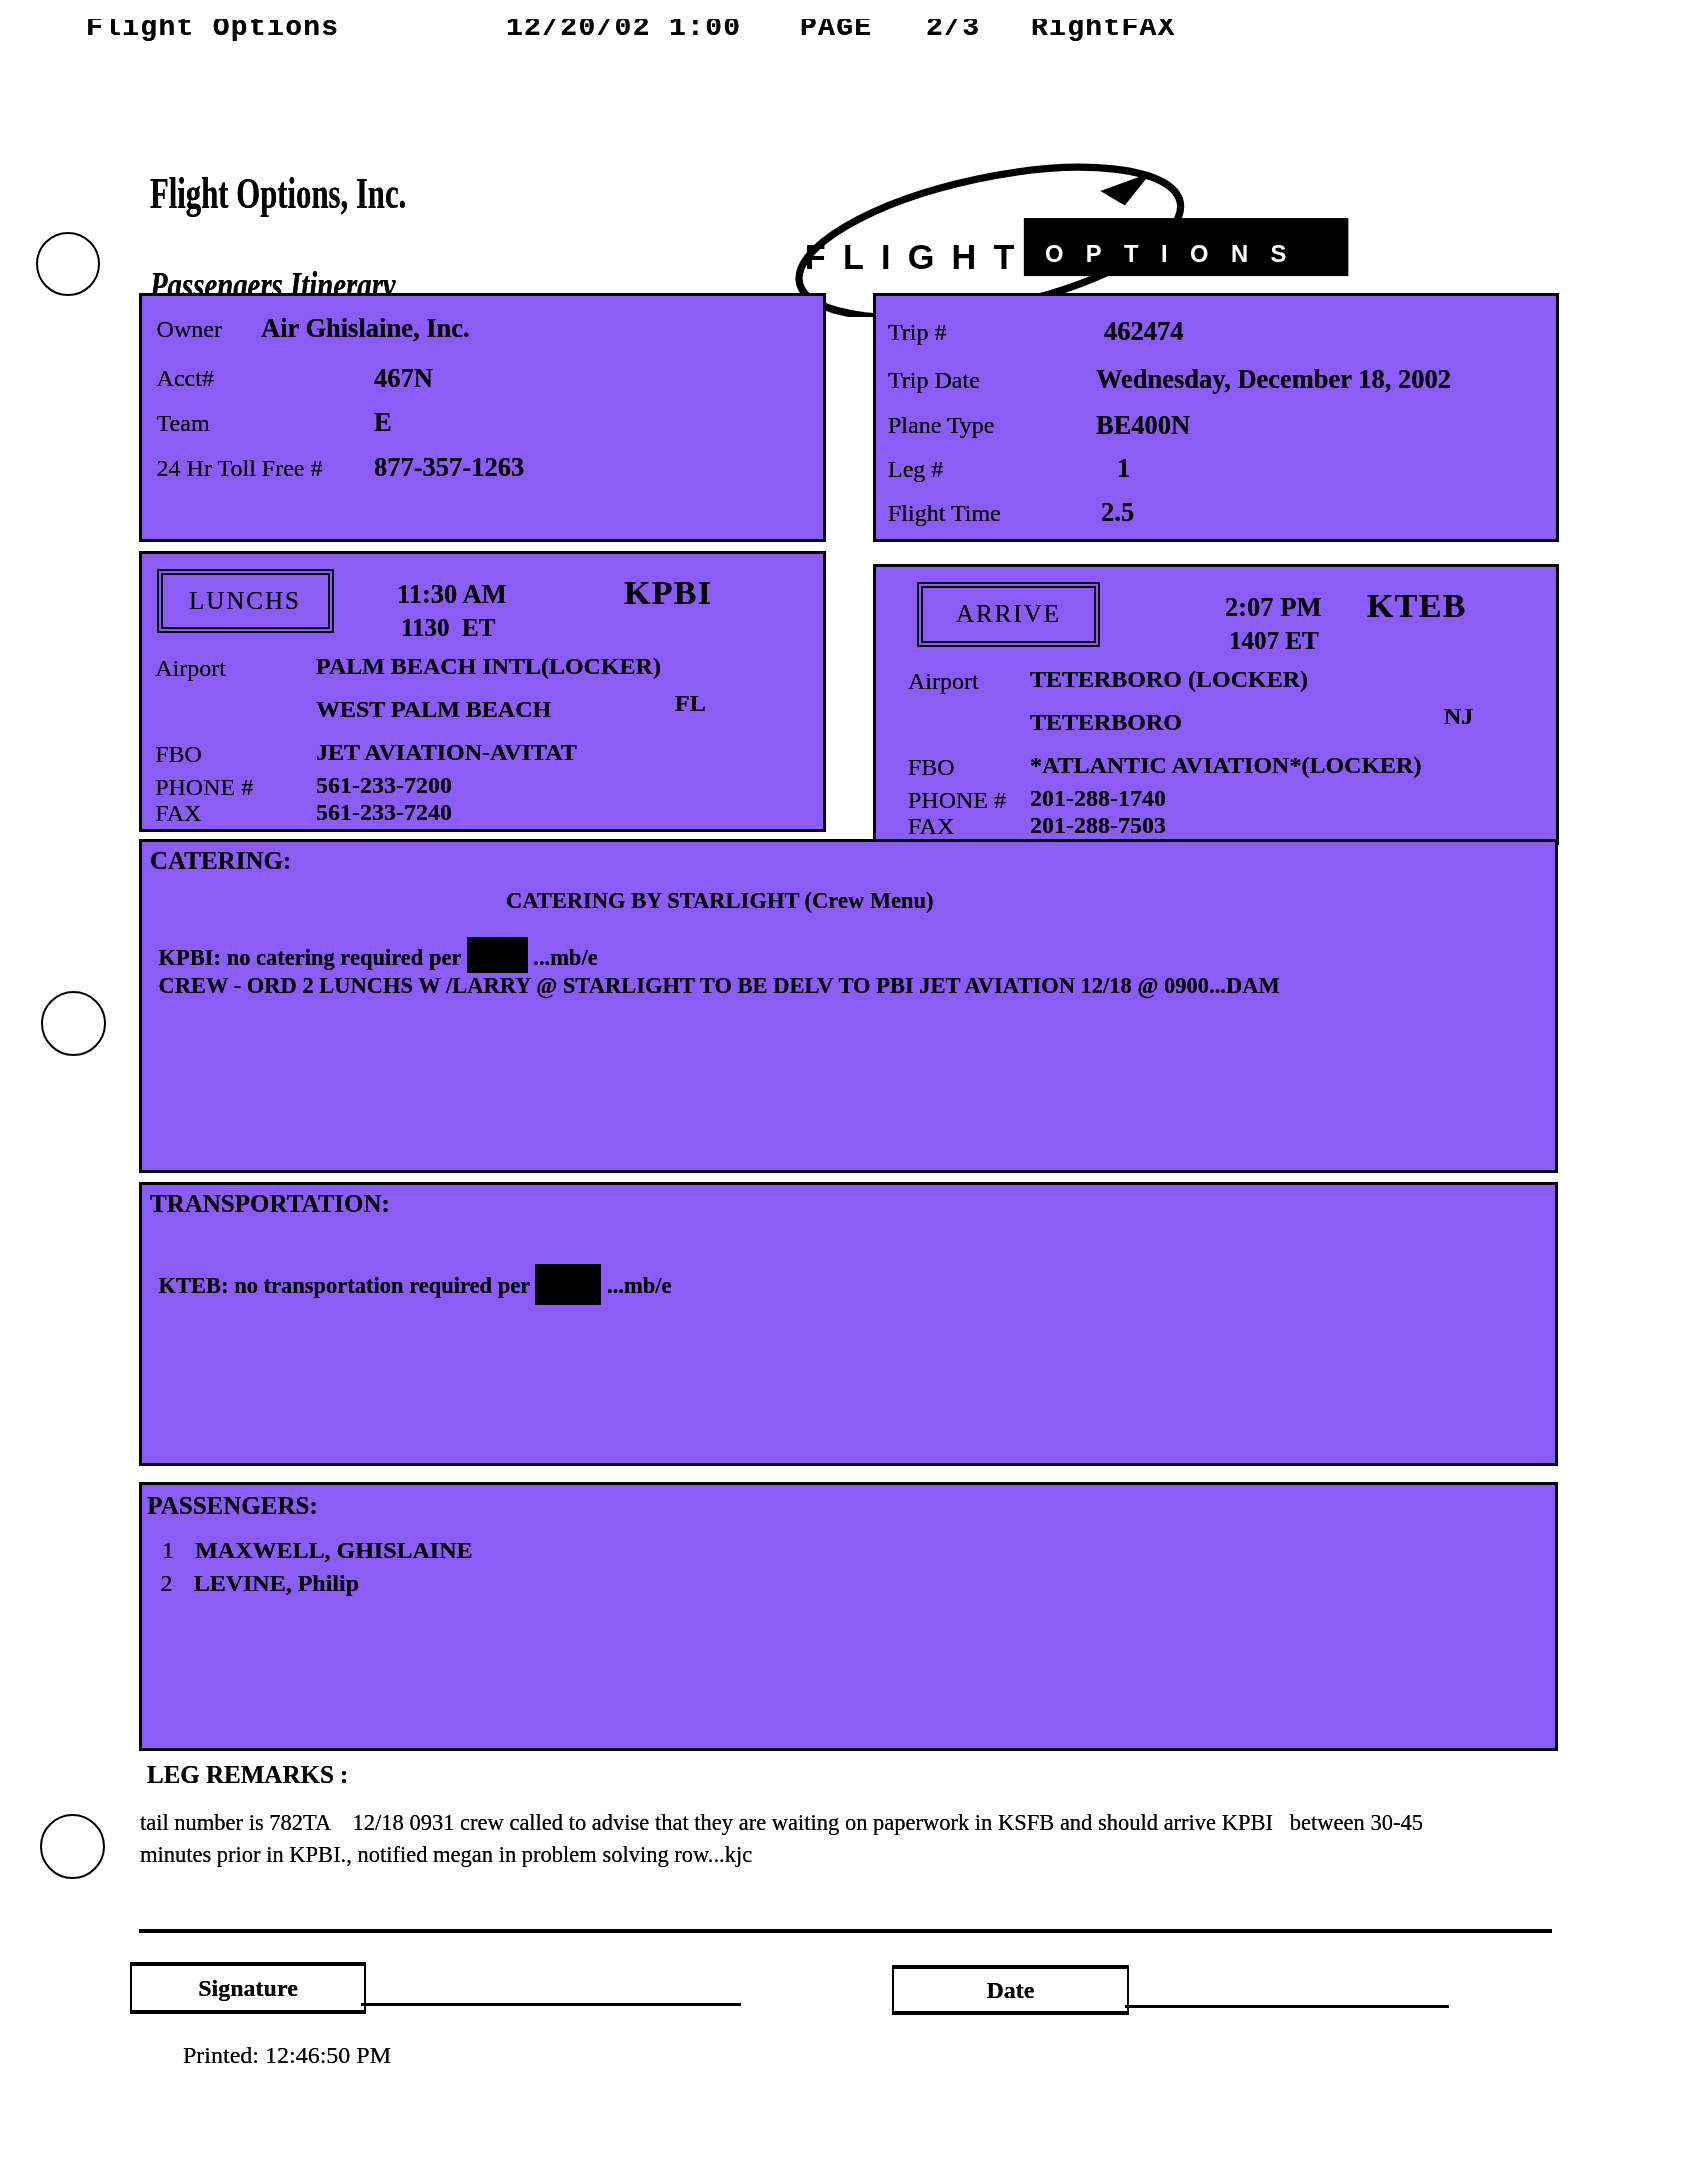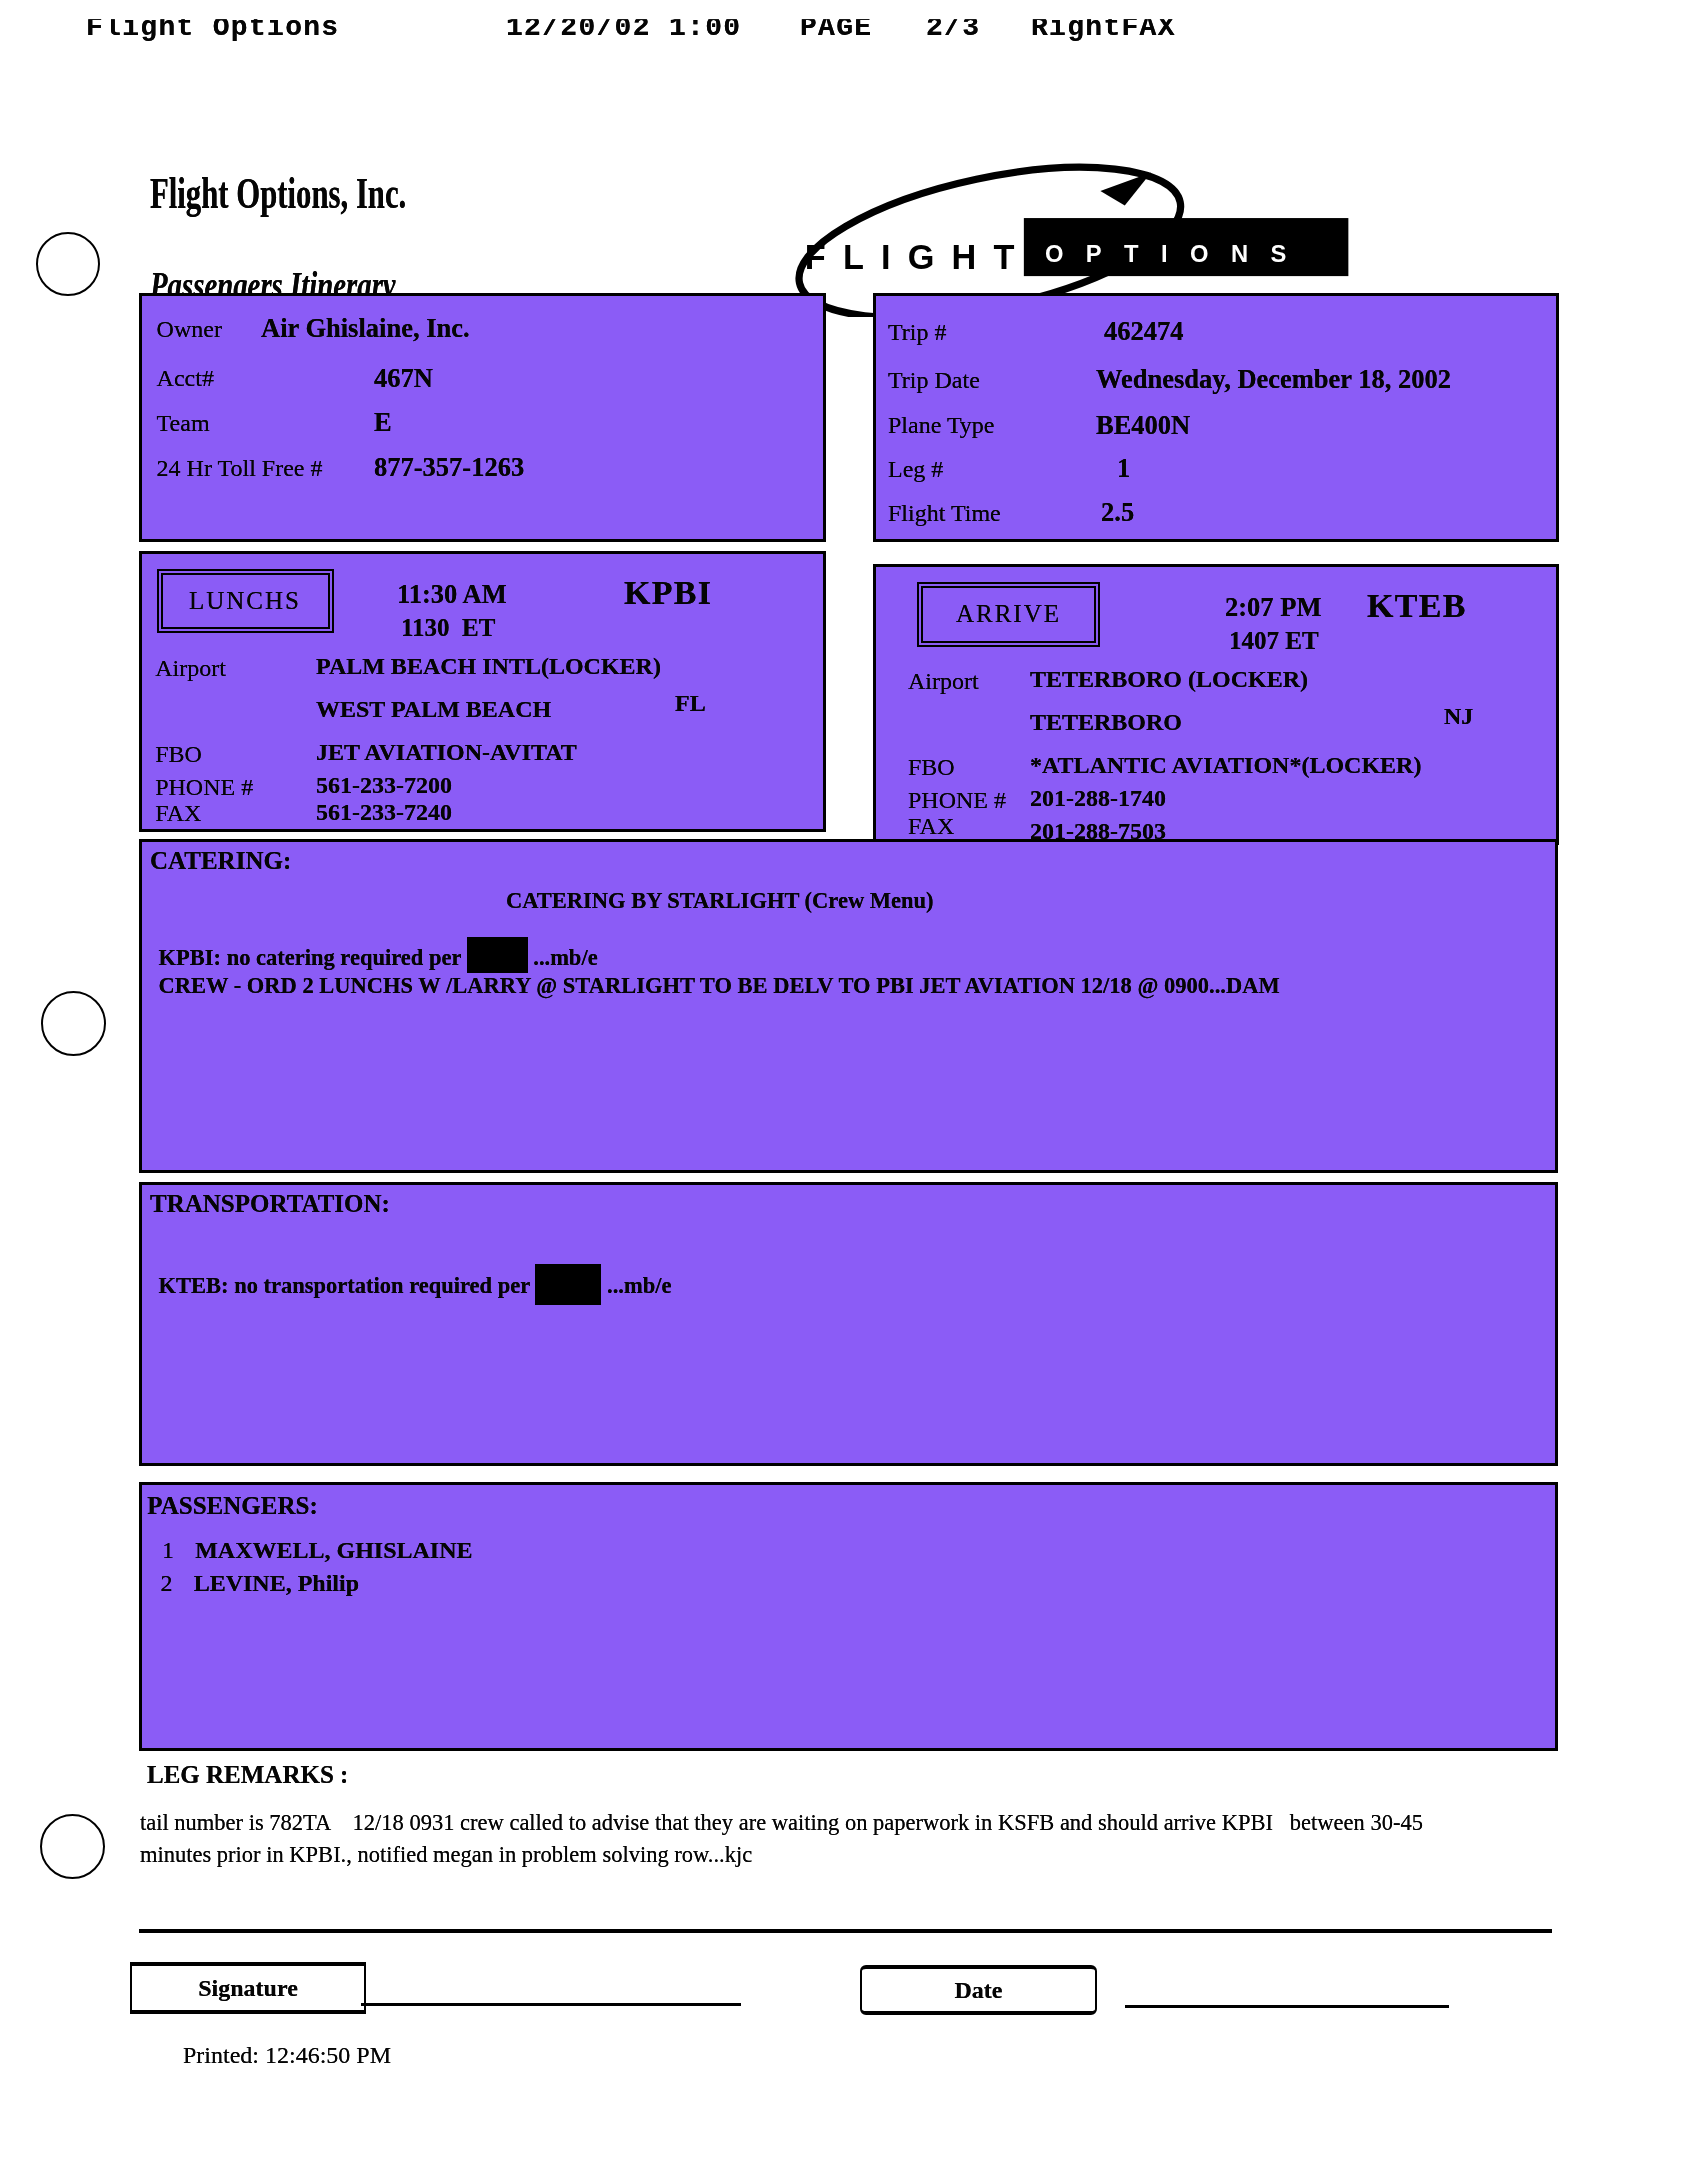--- a/index.html
+++ b/index.html
@@ -120,21 +120,21 @@
     <div class="abs code txt" style="left:491px;top:20px;">KTEB</div>
     <div class="abs lbl txt" style="left:32px;top:101px;">Airport</div>
     <div class="abs val-sm txt" style="left:154px;top:99px;">TETERBORO (LOCKER)</div>
     <div class="abs val-sm txt" style="left:154px;top:142px;">TETERBORO</div>
     <div class="abs val-sm txt" style="left:568px;top:136px;">NJ</div>
     <div class="abs lbl txt" style="left:32px;top:187px;">FBO</div>
     <div class="abs val-sm txt" style="left:154px;top:185px;">*ATLANTIC AVIATION*(LOCKER)</div>
     <div class="abs lbl txt" style="left:32px;top:220px;">PHONE #</div>
     <div class="abs val-sm txt" style="left:154px;top:218px;">201-288-1740</div>
     <div class="abs lbl txt" style="left:32px;top:246px;">FAX</div>
-    <div class="abs val-sm txt" style="left:154px;top:251px;font-family:Liberation Serif, serif;">201-288-7503</div>
+    <div class="abs val-sm txt" style="left:154px;top:245px;font-family:Liberation Serif, serif;">201-288-7503</div>
   </div>
 
   <div class="abs box" style="left:139px;top:839px;width:1413px;height:328px;">
     <div class="abs sechead txt" style="left:8px;top:5.3px;">CATERING:</div>
     <div class="abs bodyline txt" style="left:364px;top:46px;">CATERING BY STARLIGHT (Crew Menu)</div>
     <div class="abs bodyline txt" style="left:16.5px;top:95px;"><span>KPBI: no catering required per </span><span class="redact" style="width:61px;height:36px;"></span><span> ...mb/e</span></div>
     <div class="abs bodyline txt" style="left:16.5px;top:131px;">CREW - ORD 2 LUNCHS W /LARRY @ STARLIGHT TO BE DELV TO PBI JET AVIATION 12/18 @ 0900...DAM</div>
   </div>
 
   <div class="abs box" style="left:139px;top:1182px;width:1413px;height:278px;">
@@ -157,21 +157,21 @@
   <div class="abs sechead txt" style="left:147px;top:1761px;">LEG REMARKS :</div>
   <div class="abs remarks txt" style="left:140px;top:1807px;width:1313px;">tail number is 782TA    12/18 0931 crew called to advise that they are waiting on paperwork in KSFB and should arrive KPBI   between 30-45 minutes prior in KPBI., notified megan in problem solving row...kjc</div>
 
   <div class="abs rule" style="left:139px;top:1929px;width:1413px;height:4px;"></div>
 
   <div class="abs sigcell" style="left:130px;top:1962px;width:232px;height:44px;">
     <span class="txt">Signature</span>
   </div>
   <div class="abs rule" style="left:361px;top:2003px;width:380px;height:3.3px;"></div>
 
-  <div class="abs sigcell" style="left:860px;top:1965px;width:233px;height:42px;border-radius:6px;">
+  <div class="abs sigcell" style="left:892px;top:1965px;width:233px;height:42px;">
     <span class="txt">Date</span>
   </div>
   <div class="abs rule" style="left:1125px;top:2005px;width:324px;height:3.3px;"></div>
 
   <div class="abs printed txt" style="left:139px;top:2042px;">Printed: 12:46:50 PM</div>
 
 
 </div>
 
 

